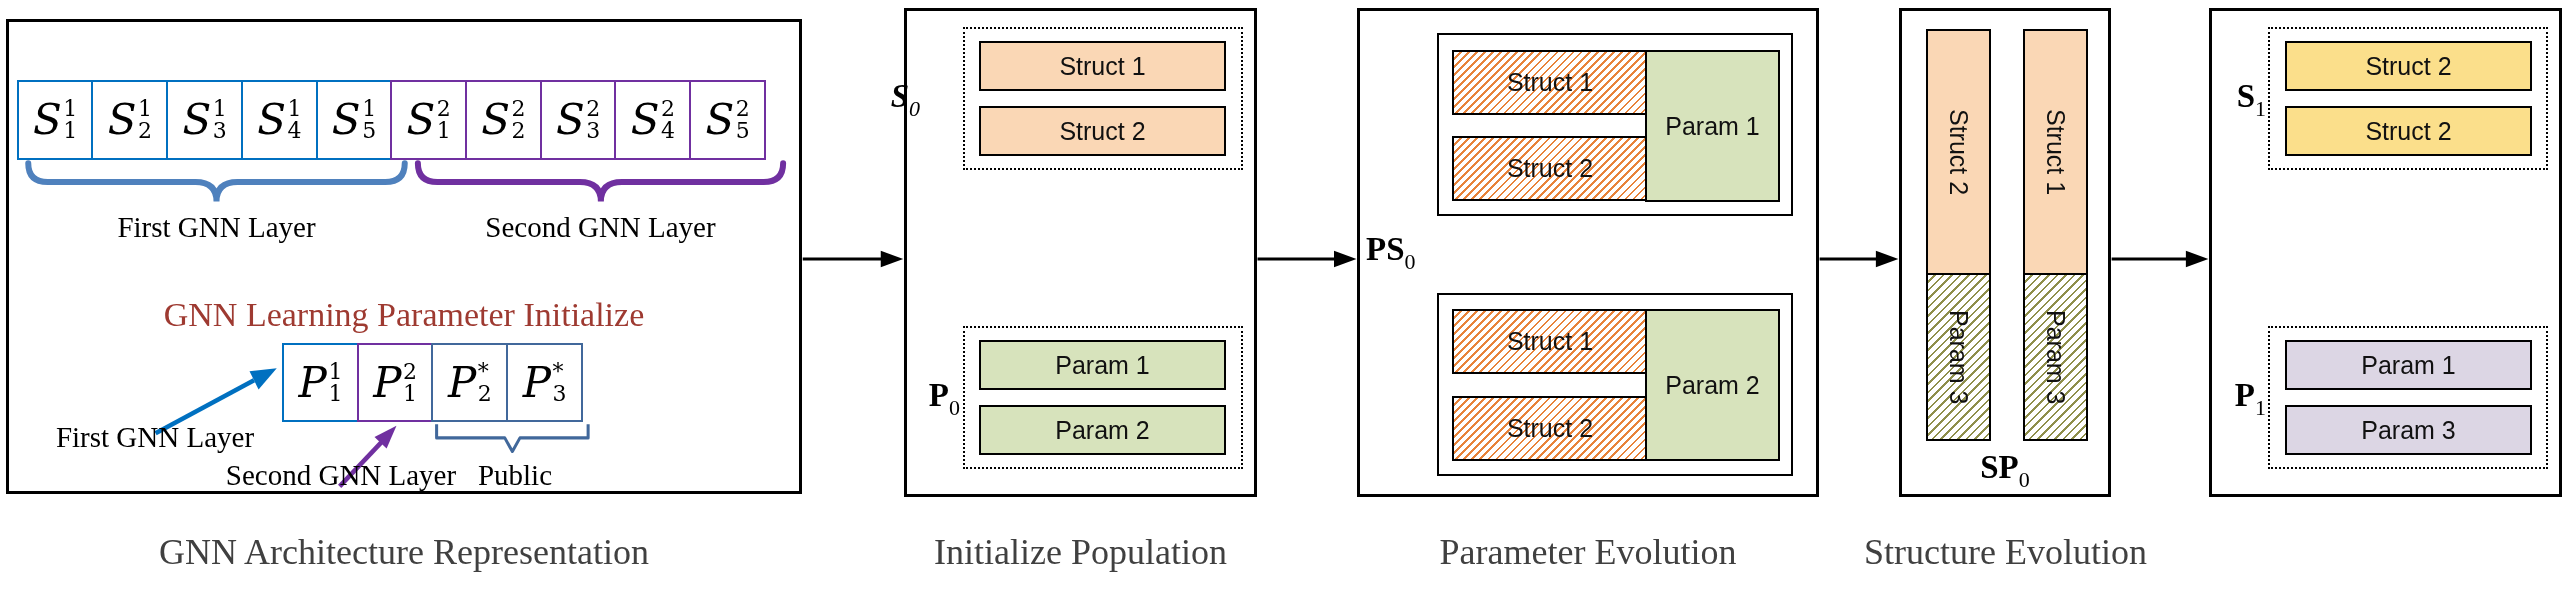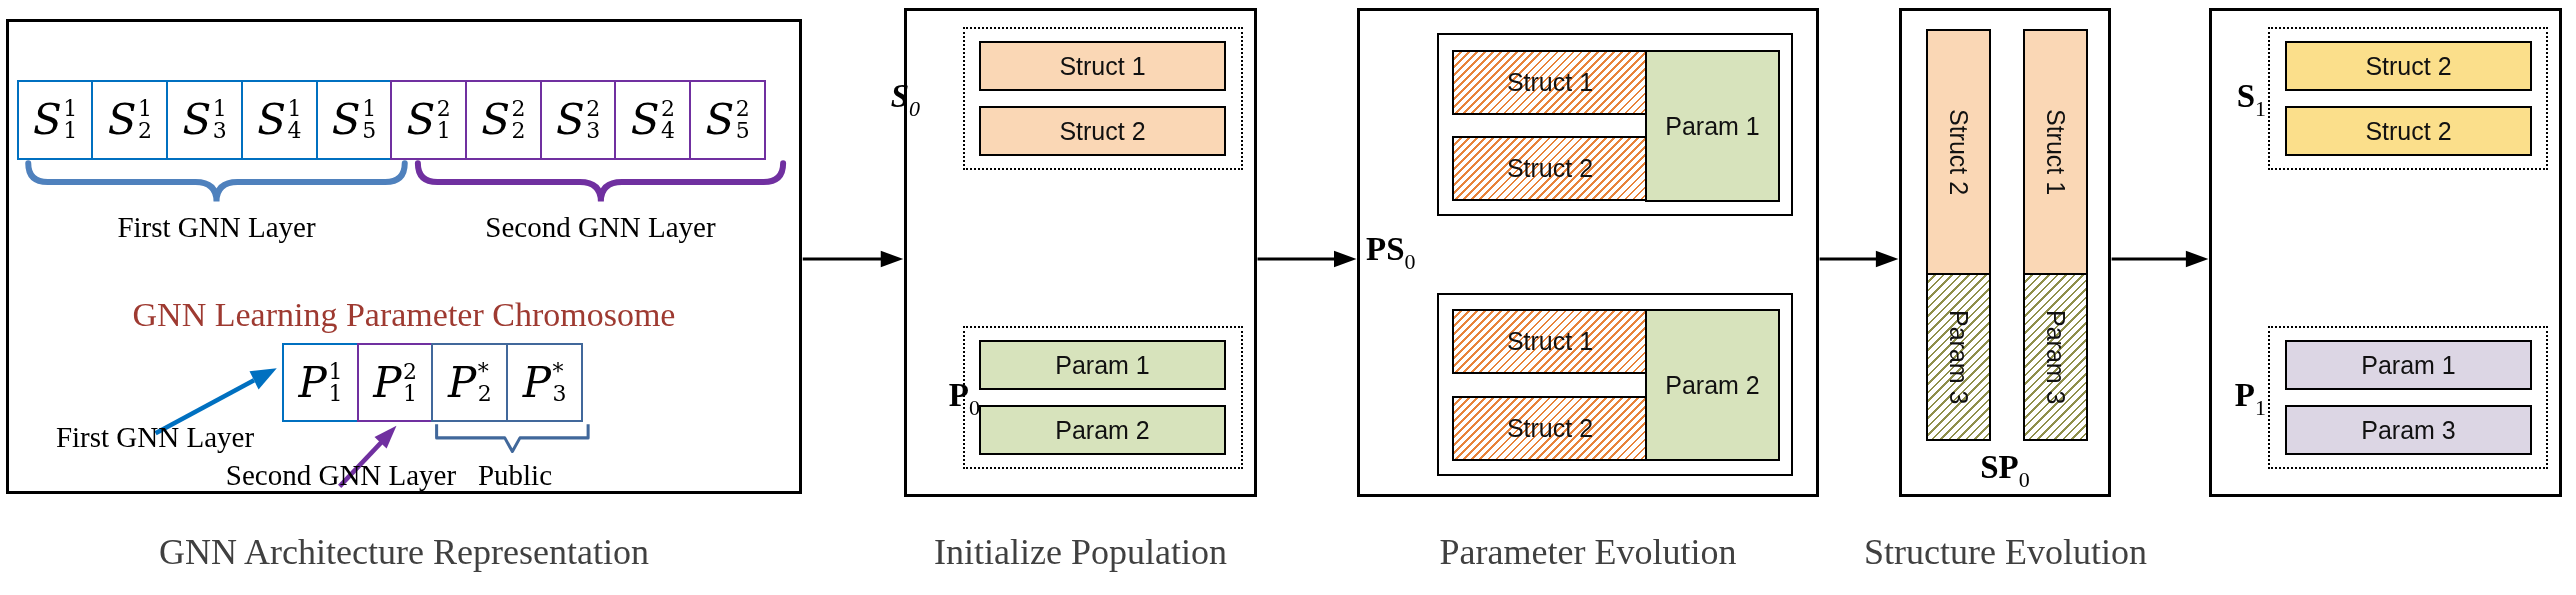--- a/index.html
+++ b/index.html
@@ -155,21 +155,21 @@
   <svg style="left:23px;top:161px;" width="387" height="45" viewBox="0 0 510 60">
     <path d="M 4,3 Q 4,28 30,28 L 227,28 Q 255,28 255,54 Q 255,28 283,28 L 480,28 Q 506,28 506,3" fill="none" stroke="#4F81BD" stroke-width="8" stroke-linecap="round"></path>
   </svg>
   <svg style="left:413px;top:161px;" width="375" height="45" viewBox="0 0 495 60">
     <path d="M 4,3 Q 4,28 30,28 L 220,28 Q 248,28 248,54 Q 248,28 276,28 L 465,28 Q 491,28 491,3" fill="none" stroke="#7030A0" stroke-width="8" stroke-linecap="round"></path>
   </svg>
 
   <div class="layer-label" style="left:25px;top:211px;width:383px;">First GNN Layer</div>
   <div class="layer-label" style="left:413px;top:211px;width:375px;">Second GNN Layer</div>
 
-  <div class="red-title" style="left:6px;top:296px;width:796px;">GNN Learning Parameter Chromosome</div>
+  <div class="red-title" style="left:6px;top:296px;width:796px;">GNN Learning Parameter Initialize</div>
 
   <div class="cellrow" style="left:282px;top:343px;">
     <div class="mcell b-blue" style="width:77px;height:79px;">
         <span class="mathsym">
           <span class="mbase">P</span>
           <span class="mstack">
             <span class="msup">1</span>
             <span class="msub">1</span>
           </span>
         </span>
@@ -222,21 +222,21 @@
     <polygon points="134,12 104,1 104,23" fill="#000"></polygon>
   </svg>
 
   <div class="panel" style="left:904px;top:7.6px;width:353px;height:489px;"></div>
 
   <div class="setlabel" style="left:868px;top:78px;width:52px;text-align:right;font-style:italic;"><span>S</span><span class="sub">0</span></div>
   <div class="dotbox" style="left:963px;top:27px;width:280px;height:143px;"></div>
   <div class="bar peach" style="left:979px;top:41px;width:247px;height:50px;">Struct 1</div>
   <div class="bar peach" style="left:979px;top:106px;width:247px;height:50px;">Struct 2</div>
 
-  <div class="setlabel" style="left:908px;top:377px;width:52px;text-align:right;padding-left:20px;"><span>P</span><span class="sub">0</span></div>
+  <div class="setlabel" style="left:908px;top:377px;width:52px;text-align:right;"><span>P</span><span class="sub">0</span></div>
   <div class="dotbox" style="left:963px;top:326px;width:280px;height:143px;"></div>
   <div class="bar green" style="left:979px;top:340px;width:247px;height:50px;">Param 1</div>
   <div class="bar green" style="left:979px;top:405px;width:247px;height:50px;">Param 2</div>
 
   <div class="caption" style="left:904px;top:531px;width:353px;">Initialize Population</div>
 
   <svg style="left:1257px;top:250px;" width="100" height="18" viewBox="0 0 132 24">
     <line x1="0" y1="12" x2="104" y2="12" stroke="#000" stroke-width="4"></line>
     <polygon points="132,12 102,1 102,23" fill="#000"></polygon>
   </svg>

